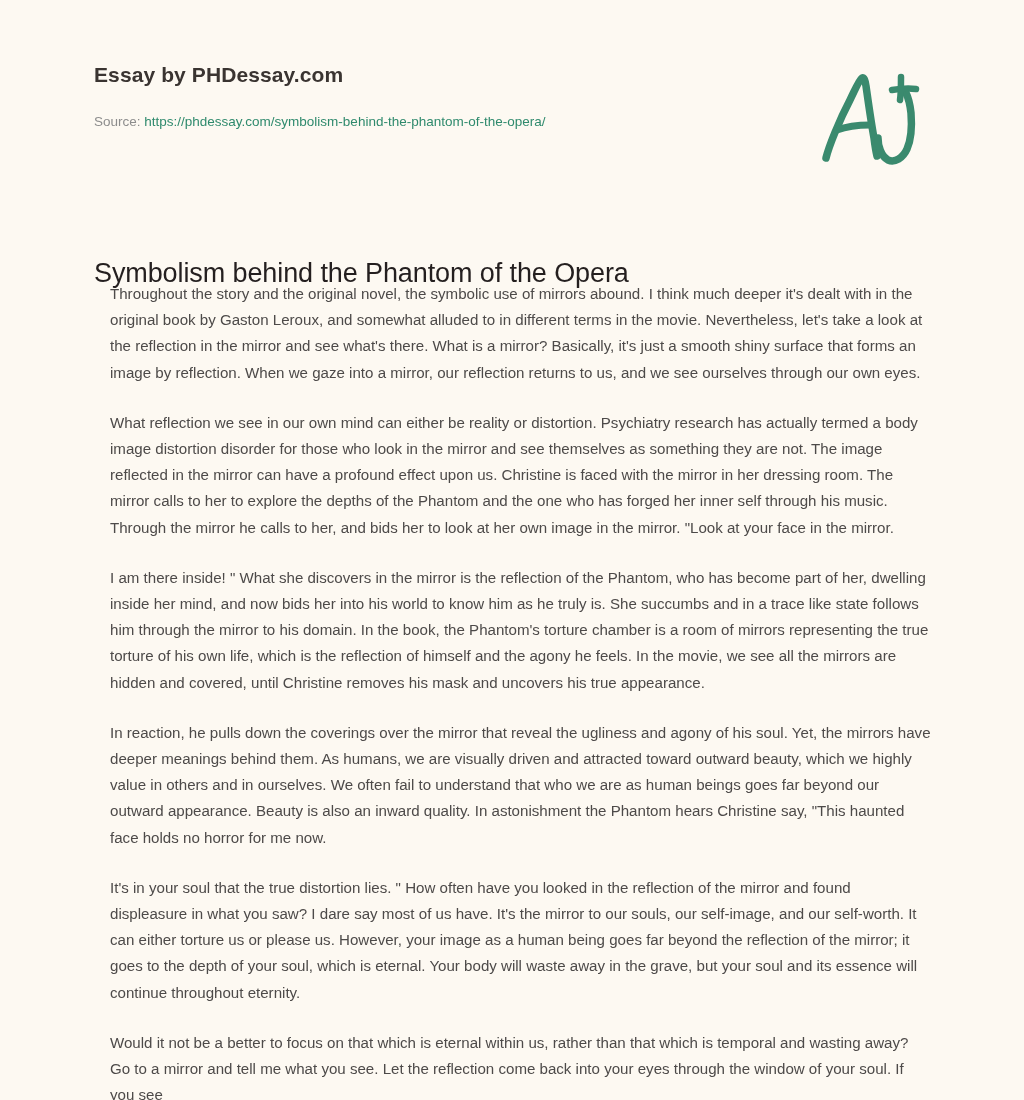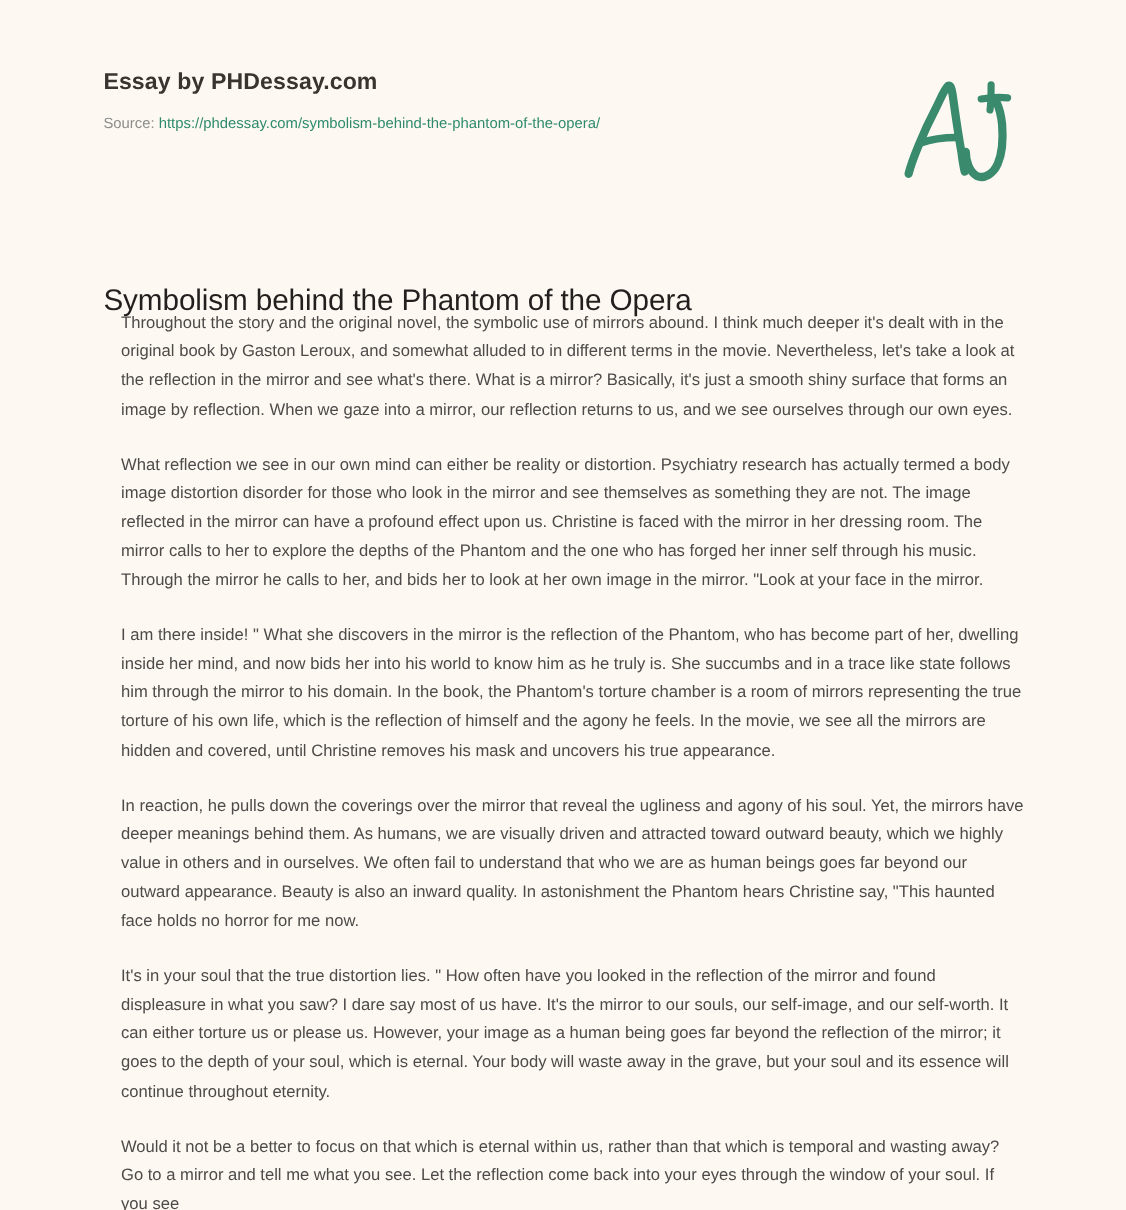--- a/index.html
+++ b/index.html
@@ -30,21 +30,21 @@
   }
   .brand-line {
     font-size: 21px;
     font-weight: bold;
     color: #3a3431;
     letter-spacing: 0.1px;
     line-height: 1.2;
     white-space: nowrap;
   }
   .source-line {
-    margin-top: 16px;
+    margin-top: 26px;
     font-size: 13.5px;
     line-height: 1.3;
     white-space: nowrap;
   }
   .source-label {
     color: #8d8d8d;
   }
   .source-url {
     color: #2f8a6d;
     text-decoration: none;

